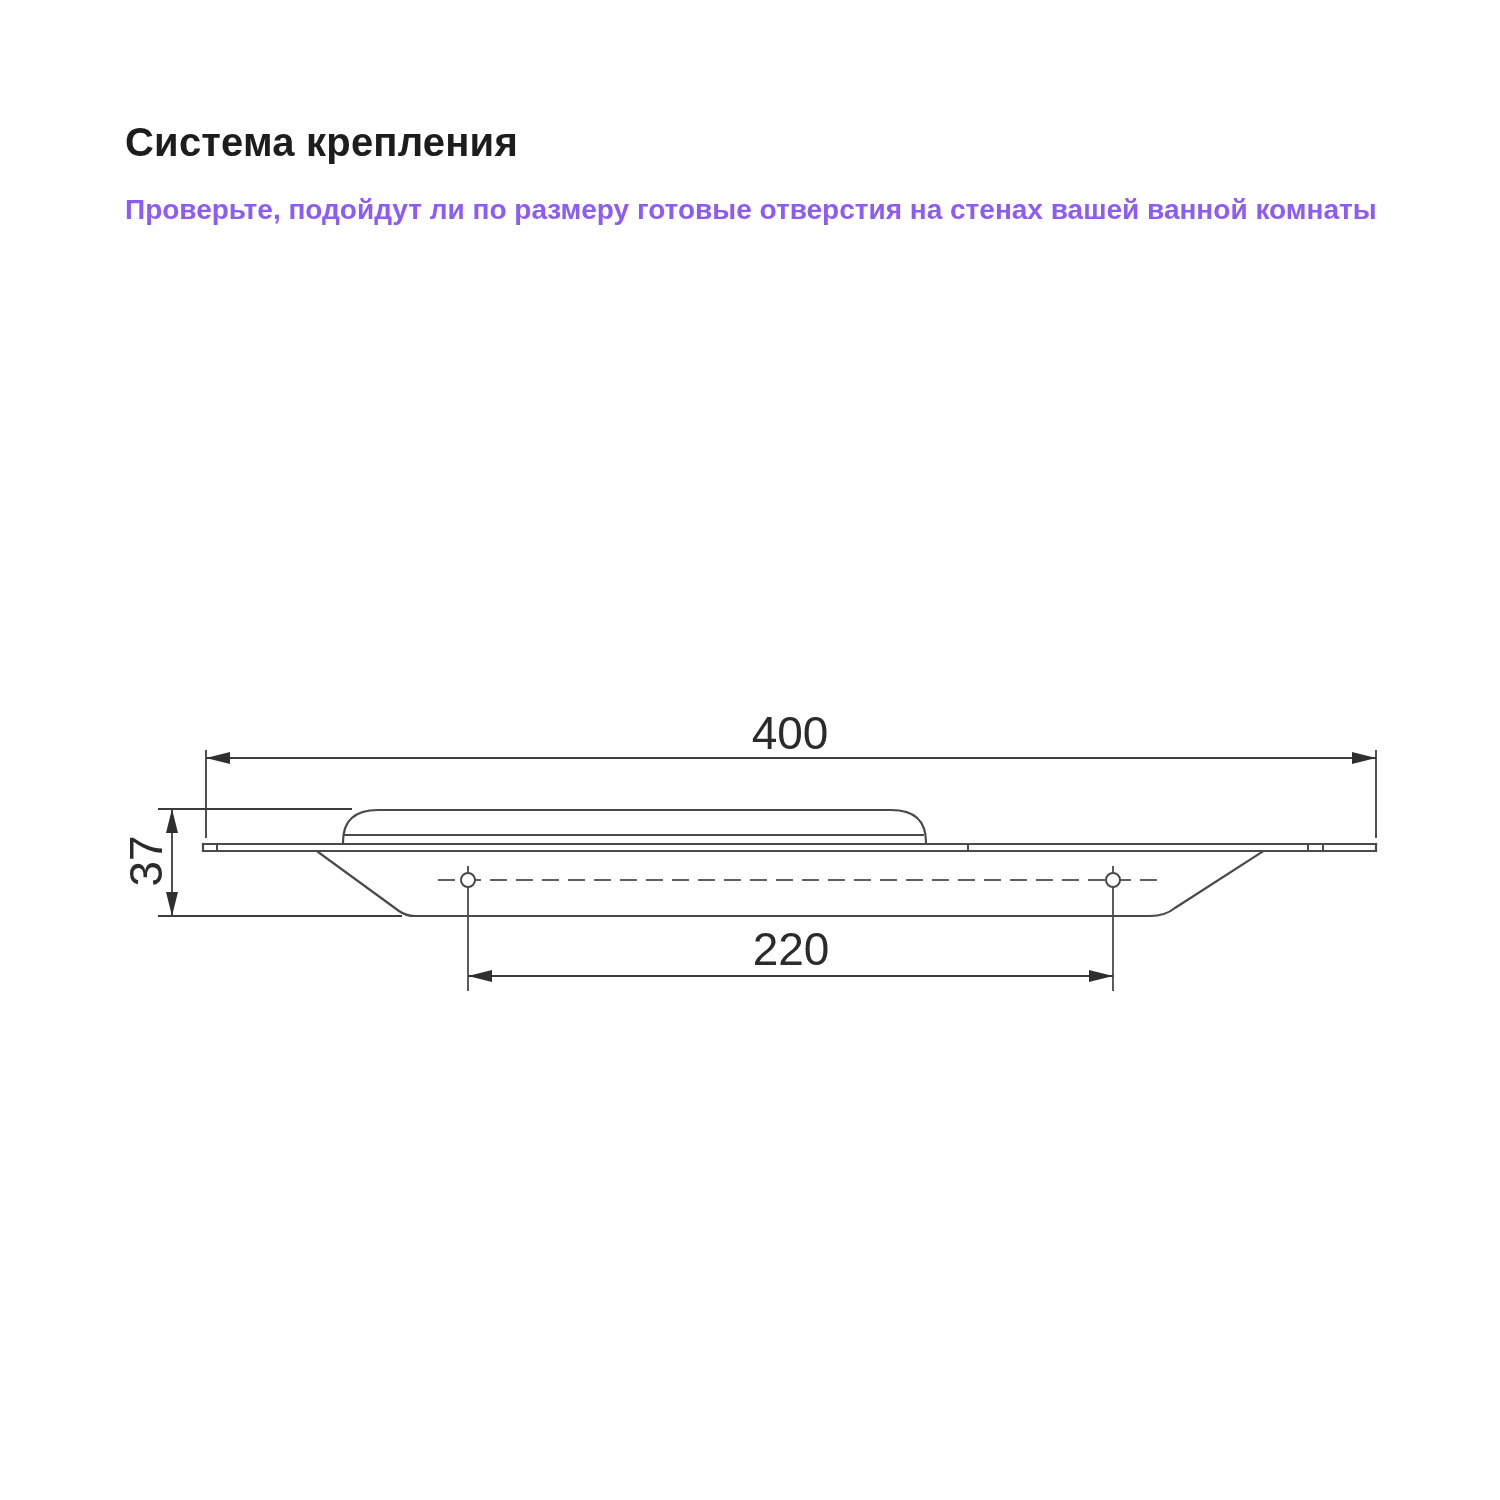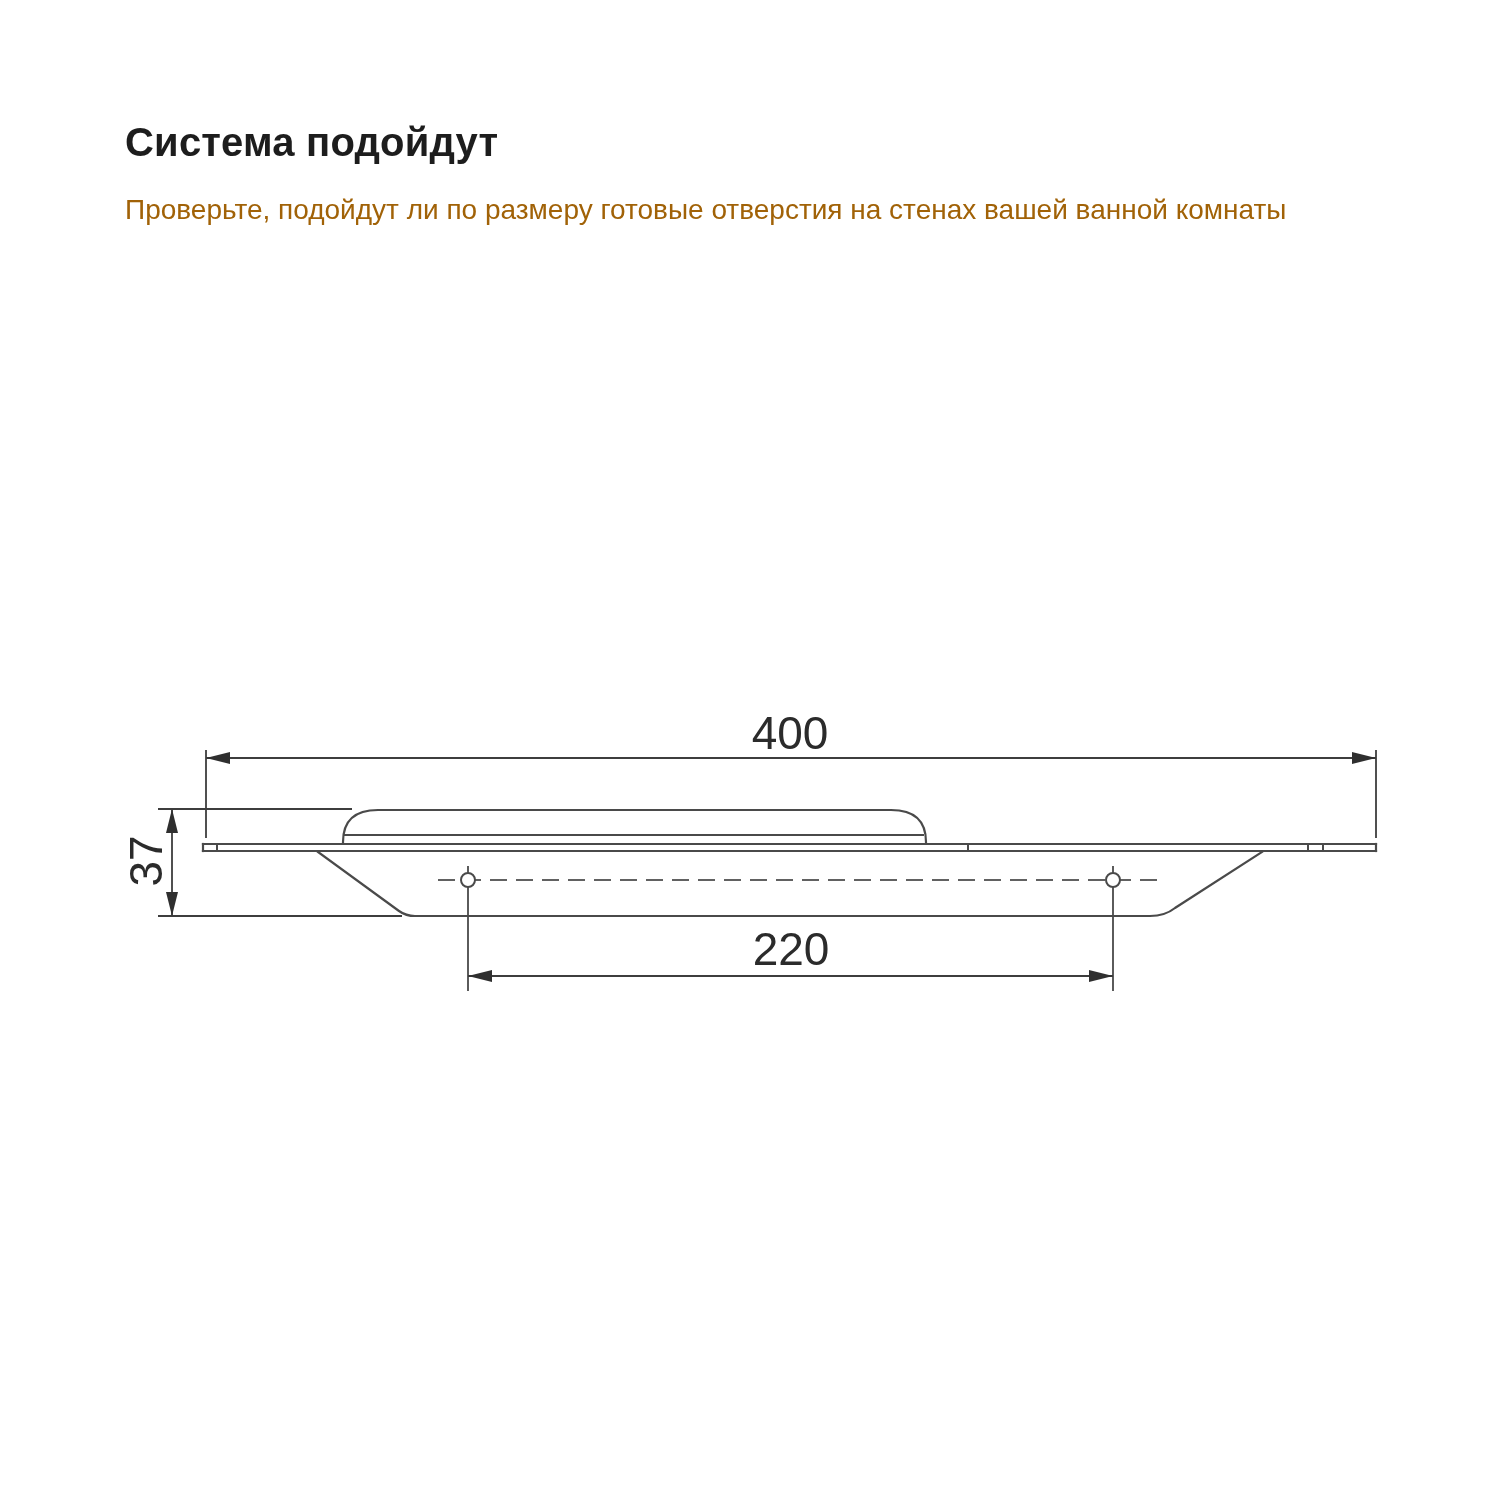--- a/index.html
+++ b/index.html
@@ -19,22 +19,22 @@
   .title{
     font-size:40px;
     font-weight:700;
     letter-spacing:0.2px;
     margin:0 0 26px 0;
     color:#1d1d1d;
   }
   .desc-line{
     font-size:28px;
     line-height:38px;
-    font-weight:400;
-    color:#a16207;
+    font-weight:700;
+    color:#8b5cf6;
   }
   .drawing-svg{
     position:absolute;
     left:0; top:0;
     width:1500px; height:1500px;
   }
   .outline{stroke:#4a4a4a;stroke-width:2.2;fill:none;stroke-linecap:square;}
   .thin{stroke:#4a4a4a;stroke-width:2;fill:none;}
   .dimline{stroke:#3d3d3d;stroke-width:1.8;fill:none;}
   .extline{stroke:#3d3d3d;stroke-width:1.8;fill:none;}
@@ -45,21 +45,21 @@
     font-size:46px;
     fill:#2b2b2b;
     font-weight:400;
   }
   .hole{fill:#ffffff;stroke:#4a4a4a;stroke-width:2;}
 </style>
 </head>
 <body>
 
 <div class="header">
-  <div class="title">Система подойдут</div>
+  <div class="title">Система крепления</div>
   <div class="desc-line">Проверьте, подойдут ли по размеру готовые отверстия на стенах вашей ванной комнаты</div>
 </div>
 
 <svg class="drawing-svg" viewBox="0 0 1500 1500" xmlns="http://www.w3.org/2000/svg">
 
   <g>
 
     <path class="outline" d="M 343 844 L 343 842 Q 343 810 378 810 L 891 810 Q 926 810 926 842 L 926 844"></path>
 
     <line class="thin" x1="343" y1="835" x2="924" y2="835"></line>

